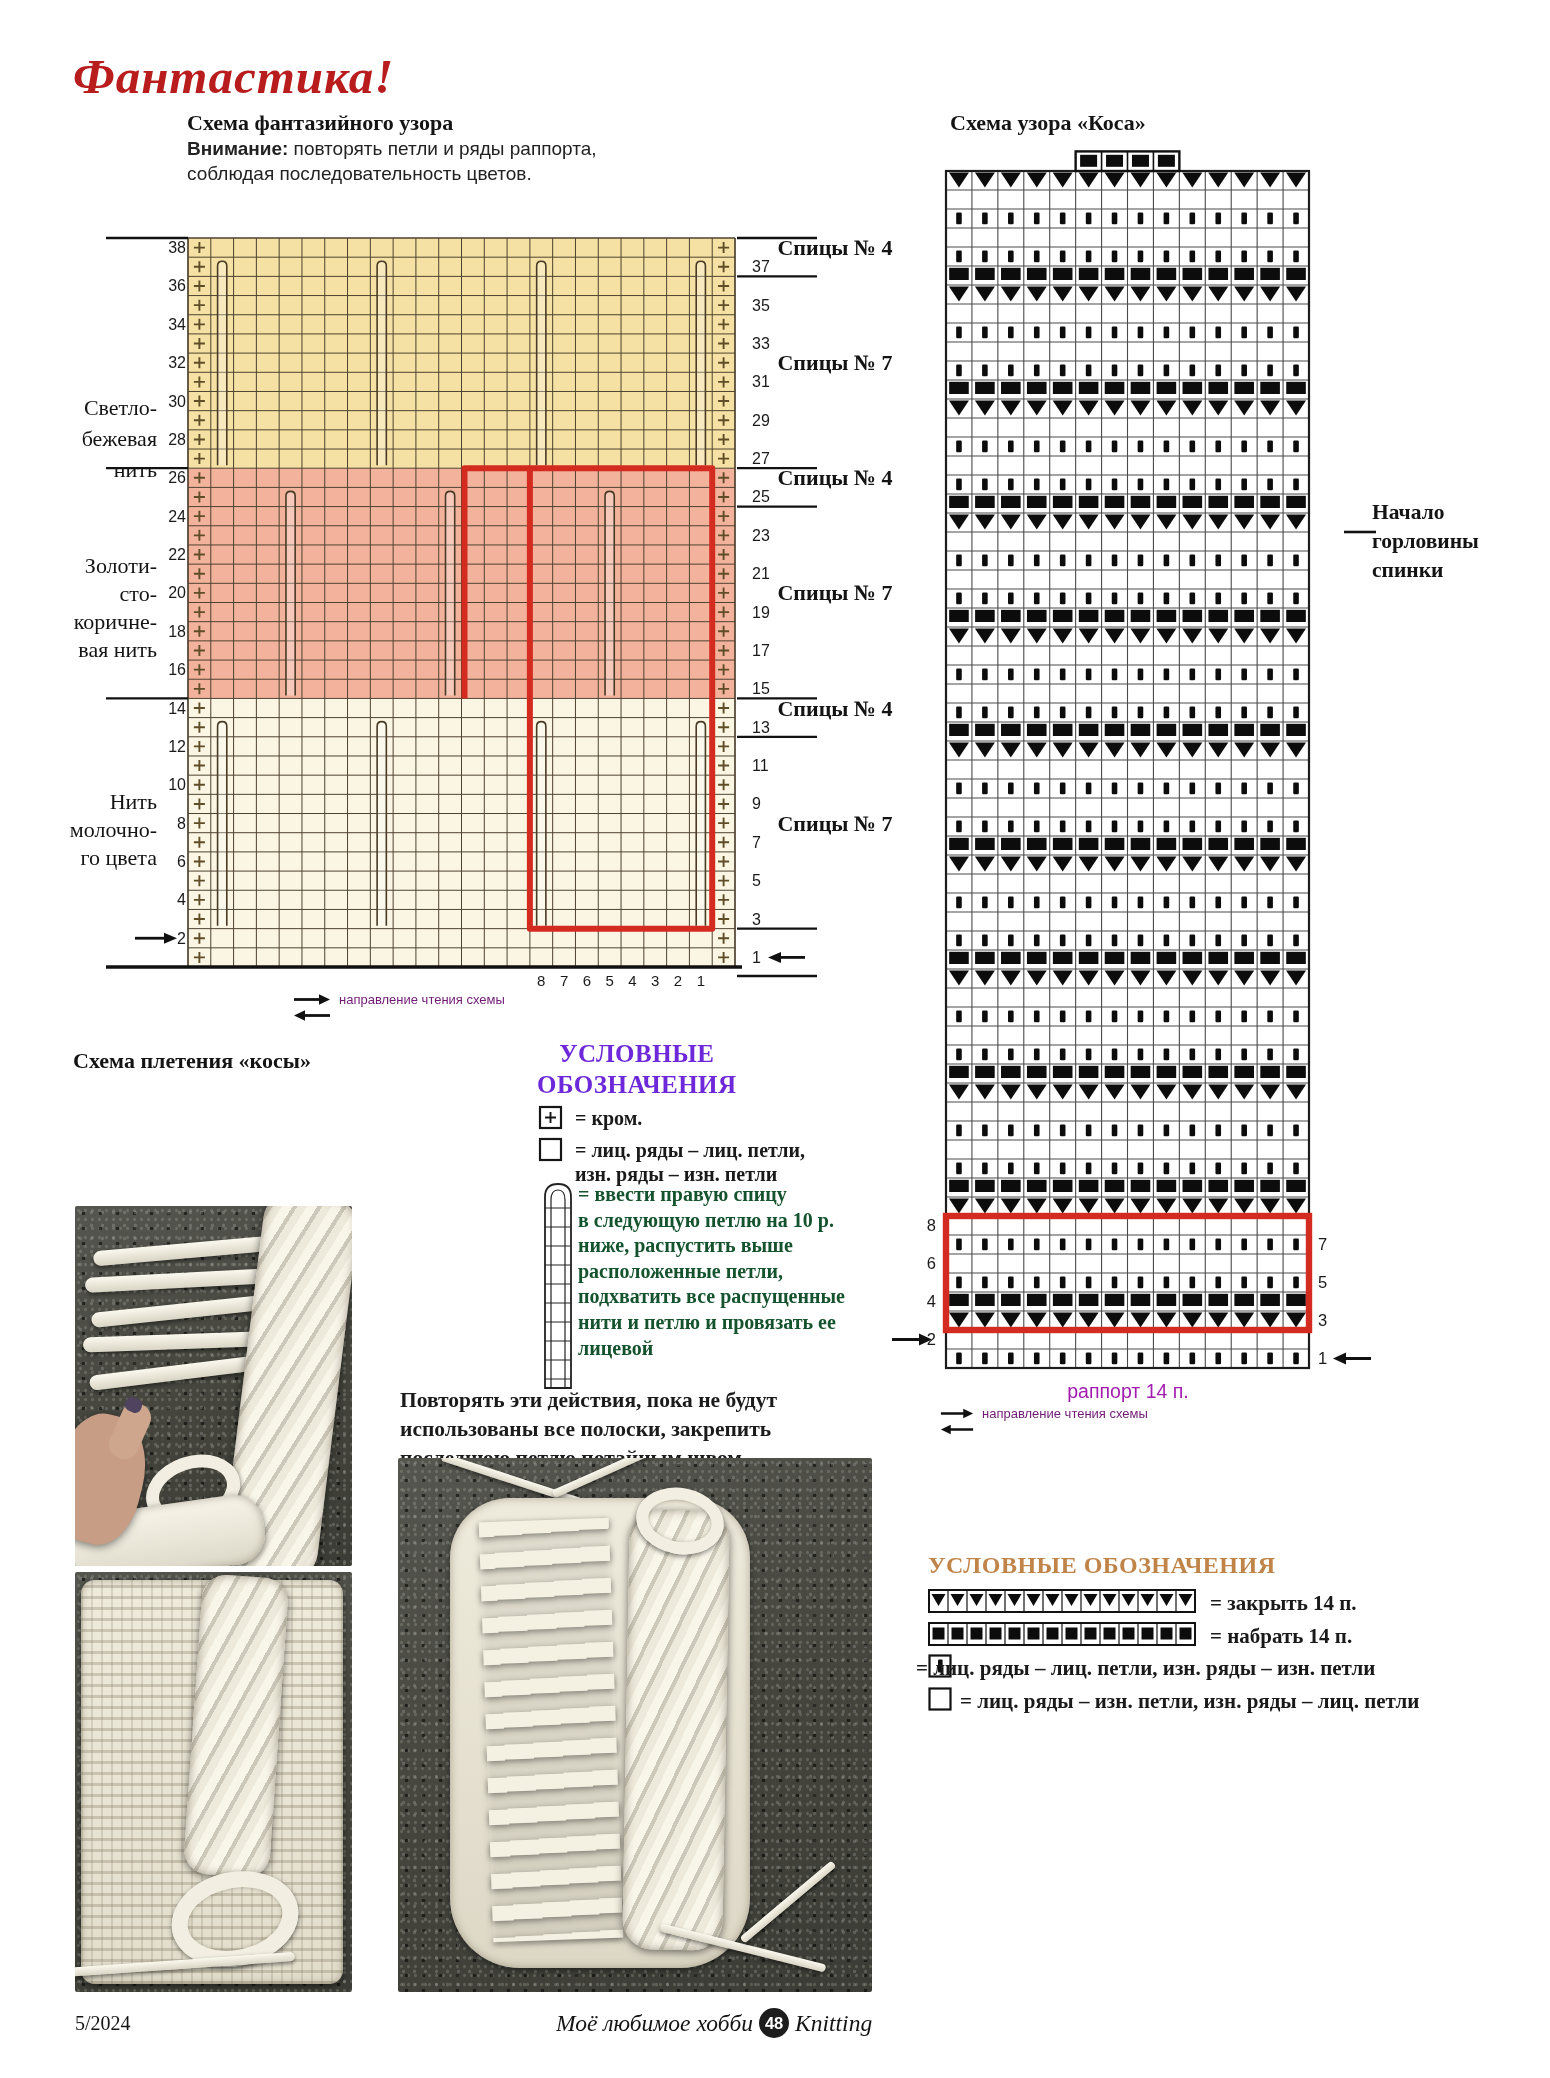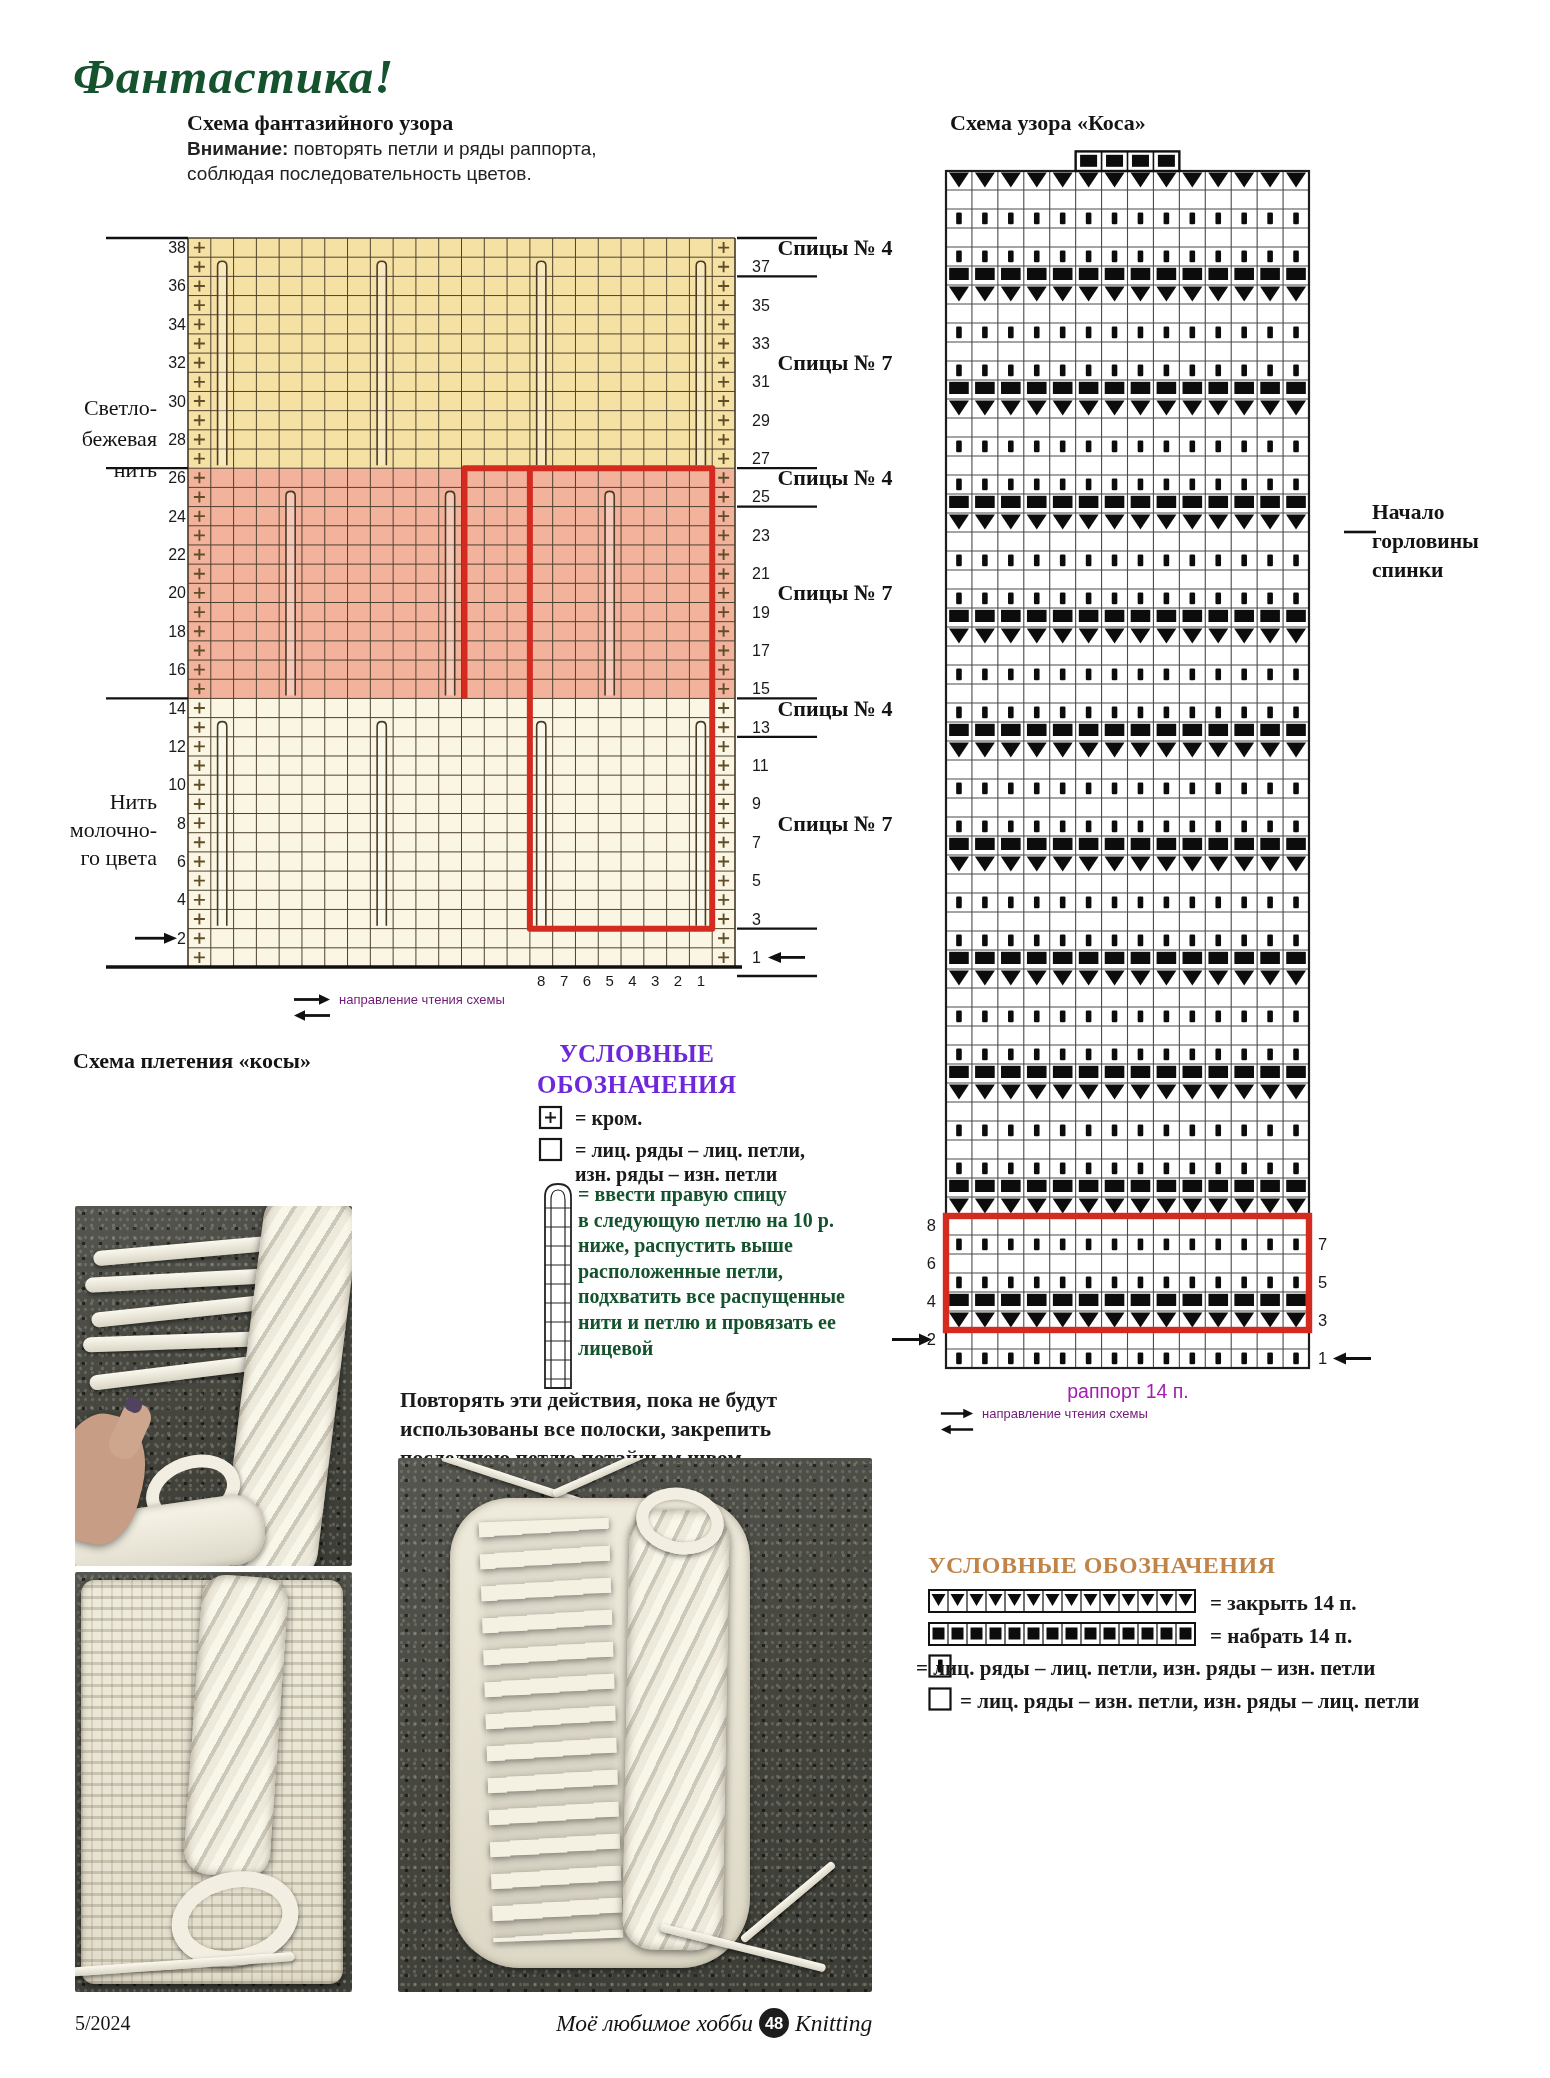--- a/index.html
+++ b/index.html
@@ -1,20 +1,20 @@
 <!DOCTYPE html>
 <html><head>
 <meta charset="utf-8">
 <style>
   html,body{margin:0;padding:0;background:#888;}
   .page{position:relative;width:1550px;height:2078px;background:#ffffff;overflow:hidden;
         font-family:"Liberation Serif",serif;color:#141414;}
   .abs{position:absolute;}
   .preline{white-space:pre-line;}
-  .page-title{font-style:italic;font-weight:700;font-size:49px;letter-spacing:1px;color:#14532d;}
+  .page-title{font-style:italic;font-weight:700;font-size:49px;letter-spacing:1px;color:#b91c1c;}
   .cap-title{font-size:22px;font-weight:600;}
   .cap-warn{font-family:"Liberation Sans",sans-serif;font-size:19px;line-height:25px;color:#222;}
   .cap-warn b{font-weight:700;text-align:right;}
   .band-label{font-size:22px;line-height:28px;text-align:right;width:135px;}
   .dir{font-family:"Liberation Sans",sans-serif;font-size:13px;color:#701a75;}
   .dir .row1{display:flex;align-items:center;gap:8px;}
   .dir .row2{margin-top:2px;}
   .weave-title{font-size:22px;font-weight:600;}
   .body-par{font-size:21.5px;line-height:29px;font-weight:600;color:#1b1b1b;}
   .legend-title{font-size:25px;font-weight:600;letter-spacing:0.5px;line-height:31px;}
@@ -282,20 +282,24 @@
         <line x1="95" y1="708.2236842105264" x2="125" y2="708.2236842105264" stroke="#111" stroke-width="2.8"></line>
         <polygon points="124,702.7236842105264 137,708.2236842105264 124,713.7236842105264" fill="#111"></polygon>
         <line x1="765" y1="727.4078947368422" x2="740" y2="727.4078947368422" stroke="#111" stroke-width="2.8"></line>
         <polygon points="741,721.9078947368422 728,727.4078947368422 741,732.9078947368422" fill="#111"></polygon>
       </svg>
     </div>
 
   <div class="abs band-label preline" style="left:22px;top:392px;line-height:31px;">Светло-
 бежевая
 нить</div>
+  <div class="abs band-label preline" style="left:22px;top:552px;">Золоти-
+сто-
+коричне-
+вая нить</div>
   <div class="abs band-label preline" style="left:22px;top:788px;">Нить
 молочно-
 го цвета</div>
 
   <div class="abs dir" style="left:293px;top:992px;">
     <div class="row1">
       <span>
           <svg width="38" height="13" viewBox="0 0 38 13">
             <line x1="1" y1="6.5" x2="27" y2="6.5" stroke="#111" stroke-width="2.8"></line>
             <polygon points="26,1.2 37,6.5 26,11.8" fill="#111"></polygon>

